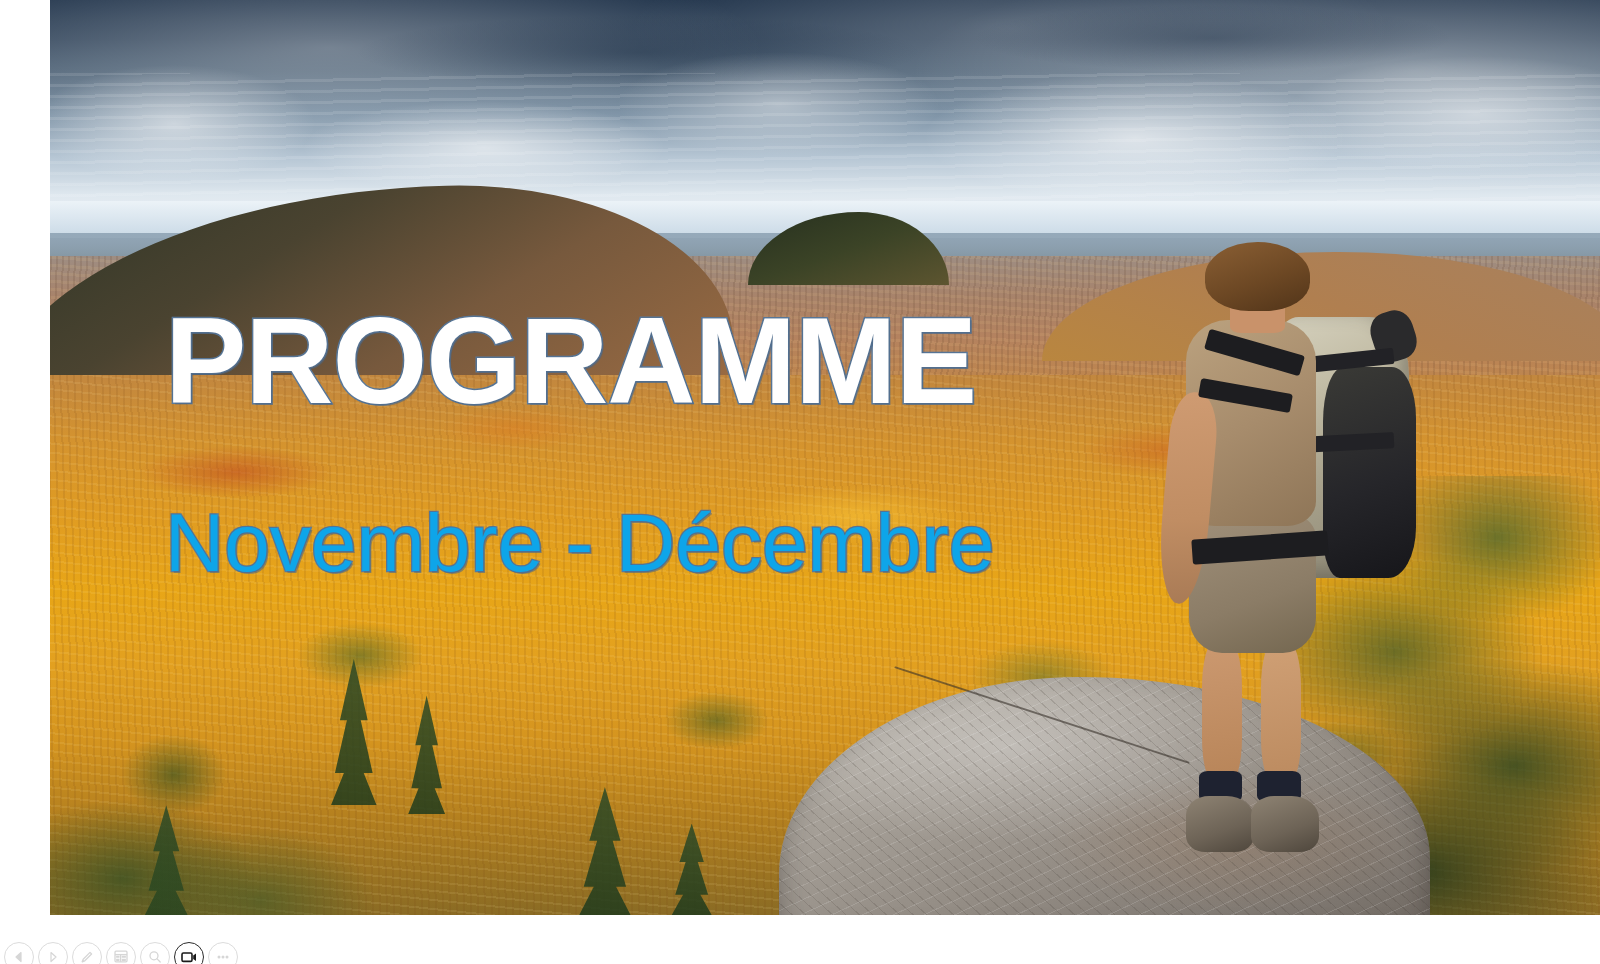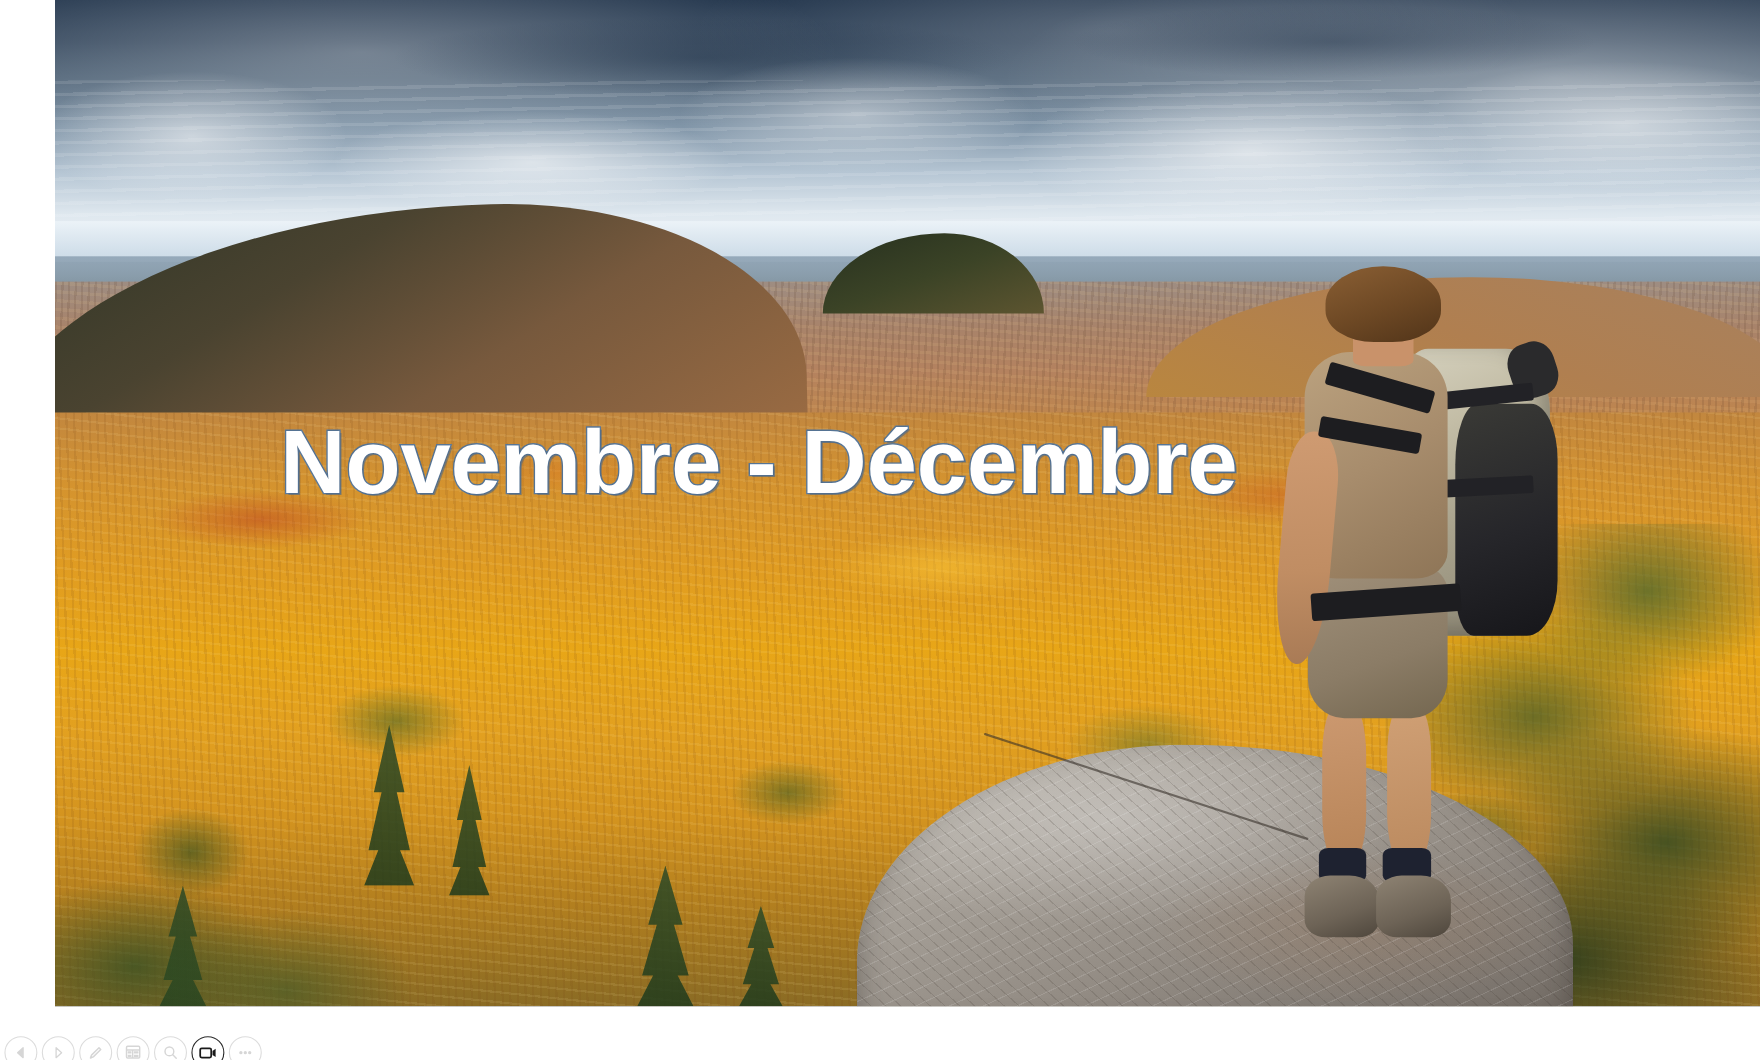--- a/index.html
+++ b/index.html
@@ -343,31 +343,30 @@
     color: #ffffff;
     margin: 0;
     -webkit-text-stroke: 3px #5b7a9c;
     paint-order: stroke fill;
     text-shadow:
       2px 2px 0 rgba(74,102,133,0.55),
       -1px -1px 0 rgba(74,102,133,0.35);
   }
   .title-sub {
     font-family: "Liberation Sans", sans-serif;
-    font-weight: bold;
+    font-weight: normal;
     font-size: 82px;
     line-height: 1.0;
-    color: #ffffff;
+    color: #0ea5e9;
     margin: 80px 0 0 0;
     -webkit-text-stroke: 2.5px #5b7a9c;
     paint-order: stroke fill;
     text-shadow:
       2px 2px 0 rgba(74,102,133,0.55),
       -1px -1px 0 rgba(74,102,133,0.35);
-    text-align: center;
   }
 
   
   #bottom-toolbar {
     position: absolute;
     left: 0;
     bottom: 0;
     width: 1600px;
     height: 49px;
     background: #ffffff;
@@ -450,20 +449,21 @@
         <div class="hk-arm"></div>
         <div class="hk-neck"></div>
         <div class="hk-head"></div>
         <div class="hk-strap-a"></div>
         <div class="hk-strap-b"></div>
         <div class="hk-strap-c"></div>
       </div>
     </div>
 
     <div class="slide-text">
+      <div class="title-main">PROGRAMME</div>
       <div class="title-sub">Novembre - Décembre</div>
     </div>
   </div>
 
   <div id="bottom-toolbar">
 
     <div class="tb-btn" title="">
       <svg width="14" height="14" viewBox="0 0 14 14">
         <path class="tb-ico-solid" d="M9 2.5 L4 7 L9 11.5 Z" fill="none" stroke="#d6d6d6" stroke-width="1.2" stroke-linejoin="round"></path>
       </svg>

